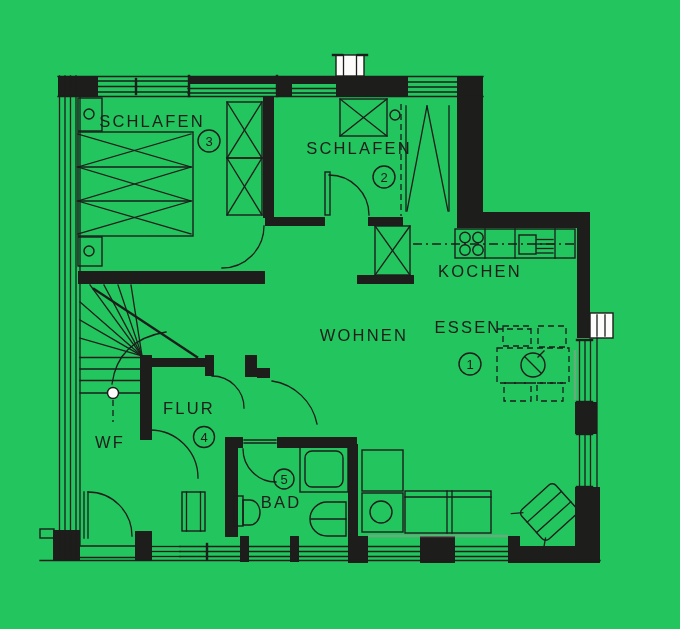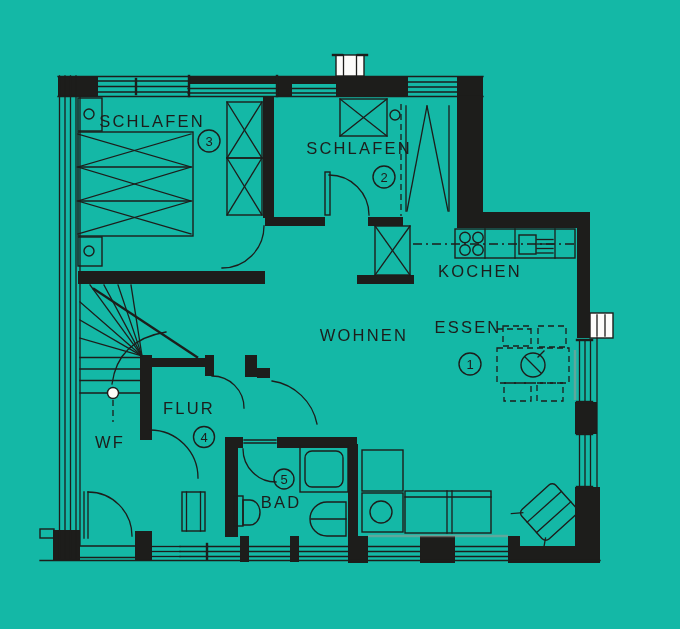--- a/index.html
+++ b/index.html
@@ -1,16 +1,16 @@
 <!DOCTYPE html>
 <html><head>
 <meta charset="utf-8">
 <style>
   html,body{margin:0;padding:0;background:#ffffff;}
-  .stage{width:680px;height:629px;background:#14b8a6;position:relative;overflow:hidden;}
+  .stage{width:680px;height:629px;background:#22c55e;position:relative;overflow:hidden;}
   svg{display:block;}
   .w  {fill:#1d1d1b;stroke:none;}
   .ln {stroke:#1d1d1b;stroke-width:1.3;fill:none;stroke-linecap:square;}
   .th {stroke:#1d1d1b;stroke-width:2.4;fill:none;stroke-linecap:square;}
   .fur{stroke:#1d1d1b;stroke-width:1.4;fill:none;stroke-linejoin:miter;}
   .furw{stroke:#1d1d1b;stroke-width:1.4;fill:#fcfcfa;}
   .dsh{stroke:#1d1d1b;stroke-width:1.3;fill:none;stroke-dasharray:6 4;}
   .dd {stroke:#1d1d1b;stroke-width:1.3;fill:none;stroke-dasharray:9 4 2 4;}
   .lbl{font-family:"Liberation Sans",sans-serif;font-size:16.5px;letter-spacing:2.2px;
        fill:#1d1d1b;text-anchor:middle;}

